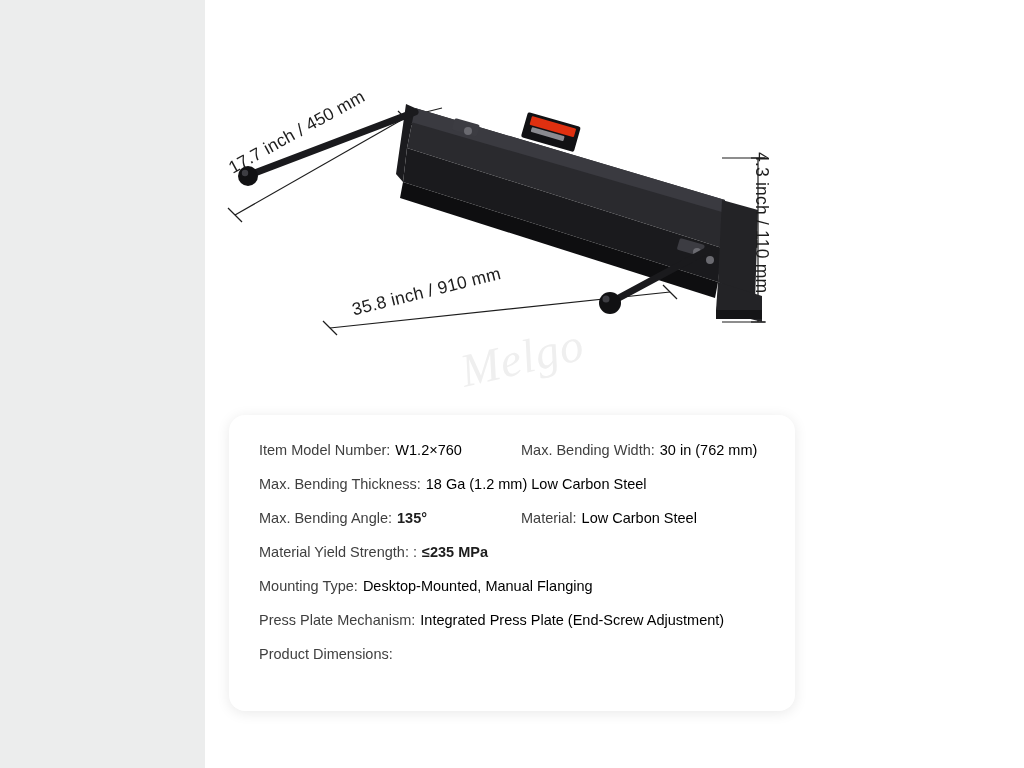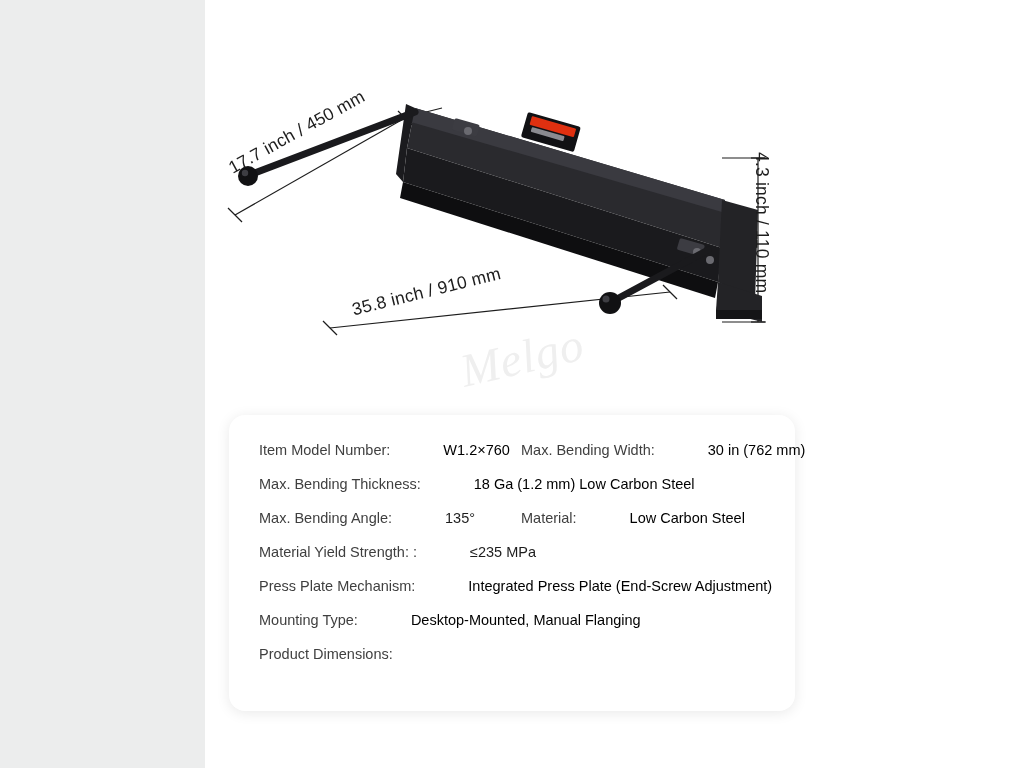--- a/index.html
+++ b/index.html
@@ -94,37 +94,36 @@
   .spec-row {
     display: flex;
     align-items: baseline;
     height: 34px;
     line-height: 34px;
   }
   .spec-item {
     display: flex;
     align-items: flex-start;
     white-space: nowrap;
-    gap: 48px;
   }
   .spec-item.col-left { width: 262px; flex: 0 0 262px; }
   .spec-item.full { width: 100%; }
   .spec-label {
     color: #3f3f3f;
     font-size: 14.5px;
   }
   .spec-value {
     color: #000000;
     font-size: 14.5px;
     font-weight: normal;
     margin-left: 5px;
   }
   .spec-value.plain {
     color: #1d1d1d;
-    font-weight: normal;
+    font-weight: bold;
   }
 </style>
 </head>
 <body>
 
 <div id="page">
 
   <div class="canvas"></div>
 
   <div class="illustration">
@@ -234,32 +233,32 @@
 
     <div class="spec-row">
       <div class="spec-item col-left">
         <span class="spec-label">Material Yield Strength: :</span>
         <span class="spec-value plain">≤235 MPa</span>
       </div>
     </div>
 
     <div class="spec-row">
       <div class="spec-item full">
+        <span class="spec-label">Mounting Type:</span>
+        <span class="spec-value">Desktop-Mounted, Manual Flanging</span>
+      </div>
+    </div>
+
+    <div class="spec-row">
+      <div class="spec-item full">
         <span class="spec-label">Press Plate Mechanism:</span>
         <span class="spec-value">Integrated Press Plate (End-Screw Adjustment)</span>
       </div>
     </div>
 
     <div class="spec-row">
       <div class="spec-item full">
-        <span class="spec-label">Mounting Type:</span>
-        <span class="spec-value">Desktop-Mounted, Manual Flanging</span>
-      </div>
-    </div>
-
-    <div class="spec-row">
-      <div class="spec-item full">
         <span class="spec-label">Product Dimensions:</span>
       </div>
     </div>
 
   </div>
 </div>
 
 </body></html>

